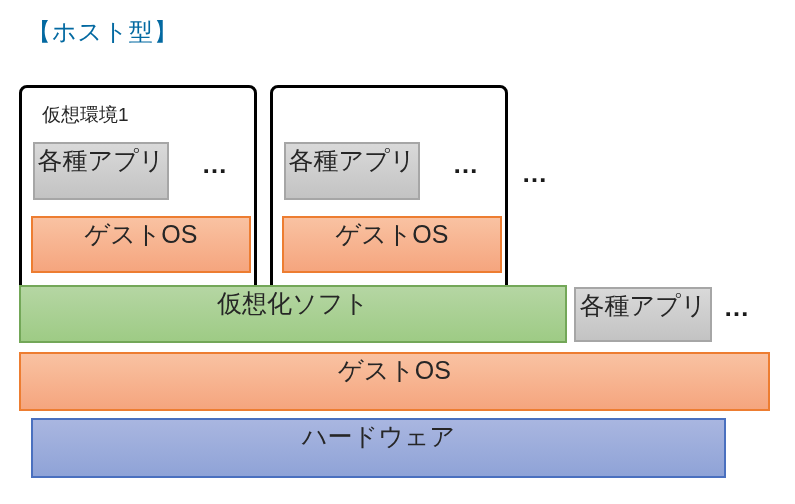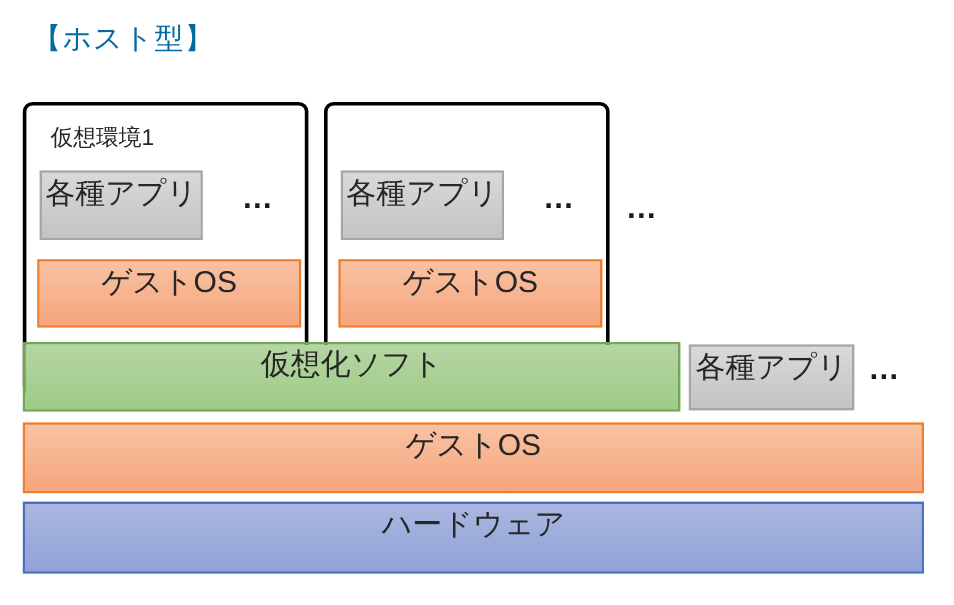--- a/index.html
+++ b/index.html
@@ -66,21 +66,21 @@
     font-weight: bold;
     letter-spacing: 3px;
     color: #1a1a1a;
   }
   .dots > span { transform: translateY(-7px); }
   .more-vms  { left: 512px; top: 152px; width: 48px; height: 56px; }
   .virt-soft { left: 19px;  top: 285px; width: 548px; height: 58px; }
   .host-app  { left: 574px; top: 287px; width: 138px; height: 55px; }
   .host-app-dots { left: 714px; top: 287px; width: 48px; height: 55px; }
   .host-os   { left: 19px;  top: 352px; width: 751px; height: 59px; }
-  .hardware  { left: 19px;  top: 418px; width: 751px; height: 60px; }
+  .hardware  { left: 31px;  top: 418px; width: 695px; height: 60px; }
 </style>
 </head>
 <body>
 
 <div class="abs title">【ホスト型】</div>
 
 <div class="abs vm-box vm1">
   <div class="abs vm-label">仮想環境1</div>
   <div class="abs cell gray-box vm-app">
     <span>各種アプリ</span>

